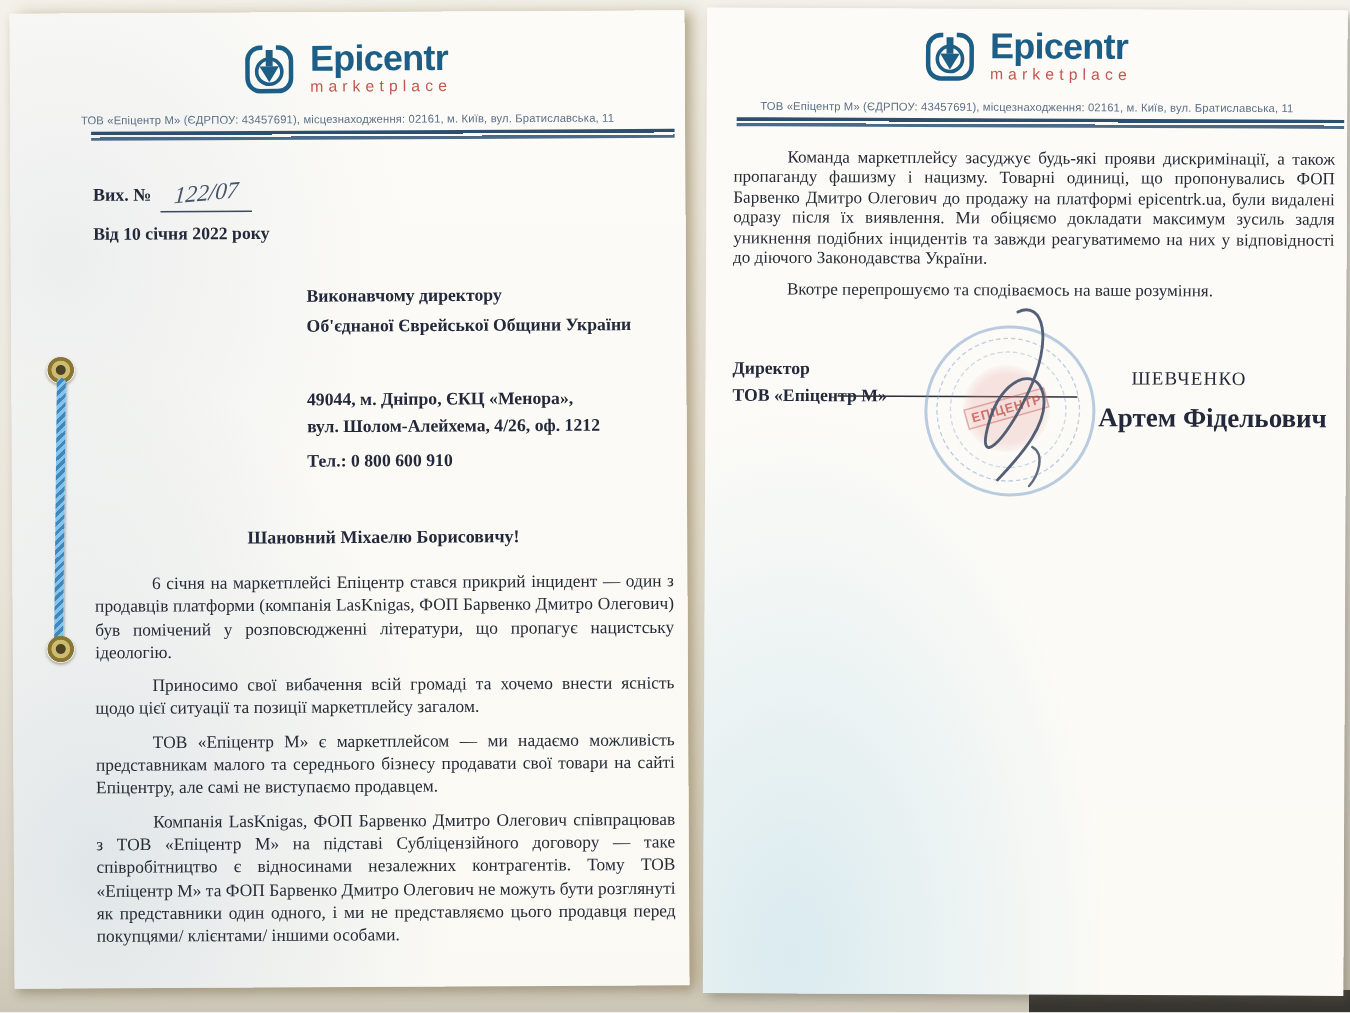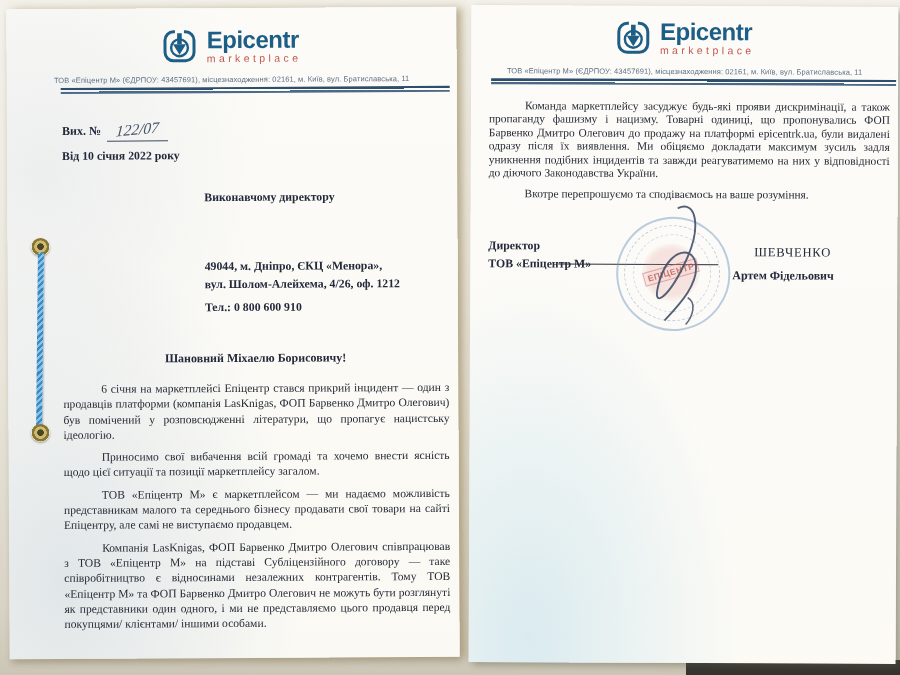--- a/index.html
+++ b/index.html
@@ -50,21 +50,21 @@
   .phone-line{position:absolute;top:292px;left:197px;font-size:11.8px;font-weight:bold;color:#23293a;text-align:center;}
   .salutation{position:absolute;top:343px;left:55px;width:385px;text-align:center;font-size:12px;font-weight:bold;color:#23293a;}
   .body-1{position:absolute;top:373px;left:55px;width:386px;font-size:11.6px;line-height:15.3px;text-align:justify;color:#262b36;}
   .body-1 p{margin:0 0 7px;text-indent:38px;}
   
   .body-2{position:absolute;top:94px;left:18px;width:401px;font-size:11.4px;line-height:13.4px;text-align:justify;color:#262b36;}
   .body-2 p{margin:0 0 8px;text-indent:36px;}
   .sig-position{position:absolute;top:231px;left:18px;font-size:11.8px;font-weight:bold;line-height:18px;color:#23293a;}
   .sig-line{position:absolute;top:258px;left:88px;width:160px;border-top:1.4px solid #2e2e38;}
   .sig-surname{position:absolute;top:239px;left:284px;font-size:12.6px;font-weight:normal;letter-spacing:.8px;color:#23293a;}
-  .sig-name{position:absolute;top:262px;left:262px;font-size:12px;font-weight:bold;color:#23293a;}
+  .sig-name{position:absolute;top:262px;left:262px;font-size:18px;font-weight:bold;color:#23293a;}
   
   .stamp{position:absolute;left:144px;top:209px;width:118px;height:118px;transform:rotate(-10deg);opacity:.85;}
   .stamp-ring-outer{position:absolute;left:2px;top:2px;width:110px;height:110px;border:2px solid rgba(110,150,195,.55);border-radius:50%;}
   .stamp-ring-dash1{position:absolute;left:10px;top:10px;width:94px;height:94px;border:1.6px dashed rgba(110,150,195,.5);border-radius:50%;}
   .stamp-ring-dash2{position:absolute;left:19px;top:19px;width:76px;height:76px;border:1.4px dashed rgba(125,160,200,.42);border-radius:50%;}
   .stamp-center{position:absolute;left:28px;top:28px;width:58px;height:58px;border-radius:50%;
     background:radial-gradient(circle, rgba(228,156,152,.30) 0 55%, transparent 75%);
     display:flex;align-items:center;justify-content:center;}
   .stamp-word{font-family:"Liberation Sans",sans-serif;font-size:8.6px;font-weight:bold;letter-spacing:.6px;
     color:rgba(192,72,66,.88);border:1px solid rgba(199,90,85,.55);padding:1px 3px;transform:rotate(-6deg);background:rgba(235,190,188,.14);}
@@ -104,20 +104,21 @@
       <div class="rule"></div>
     </div>
 
     <div class="ref-line">
       <span>Вих. №</span><span class="ref-underline"><span class="handwritten">122/07</span></span>
     </div>
     <div class="date-line">Від 10 січня 2022 року</div>
 
     <div class="addressee">
       <div>Виконавчому директору</div>
+      <div>Об'єднаної Єврейської Общини України</div>
     </div>
     <div class="address-block">
       <div>49044, м. Дніпро, ЄКЦ «Менора»,</div>
       <div>вул. Шолом-Алейхема, 4/26, оф. 1212</div>
     </div>
     <div class="phone-line">Тел.: 0 800 600 910</div>
 
     <div class="salutation">Шановний Міхаелю Борисовичу!</div>
 
     <div class="body-1">

